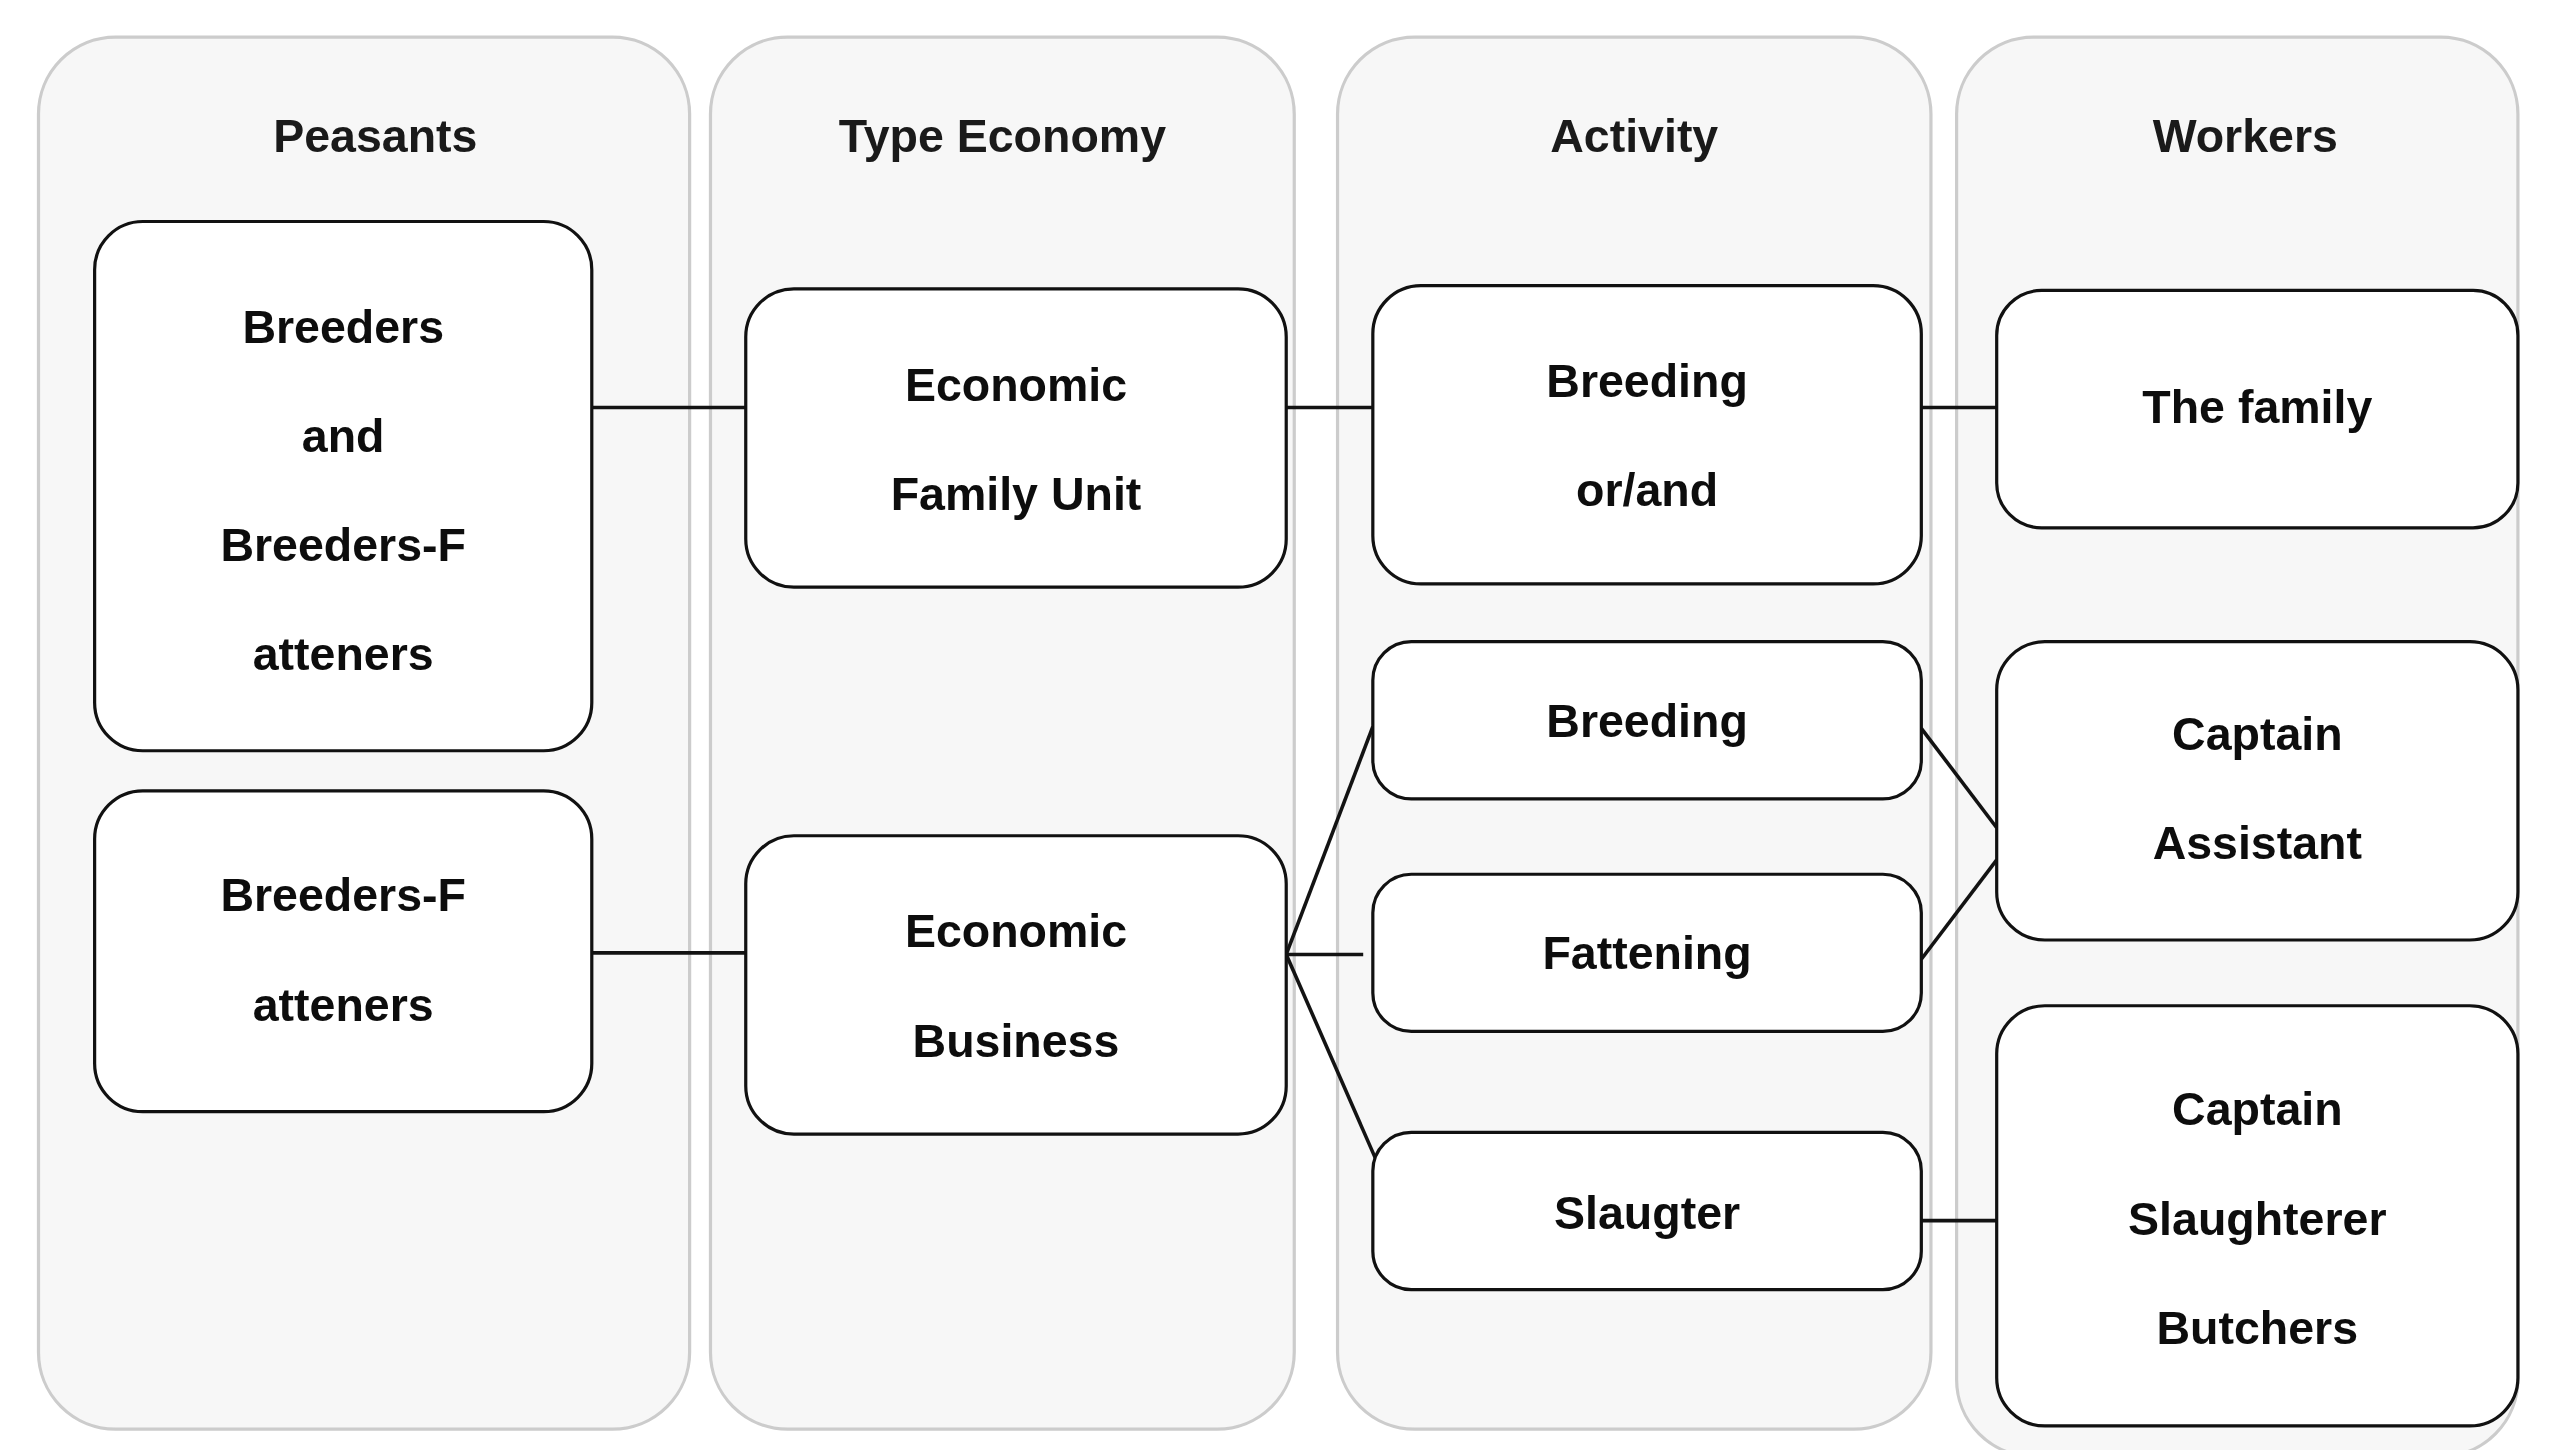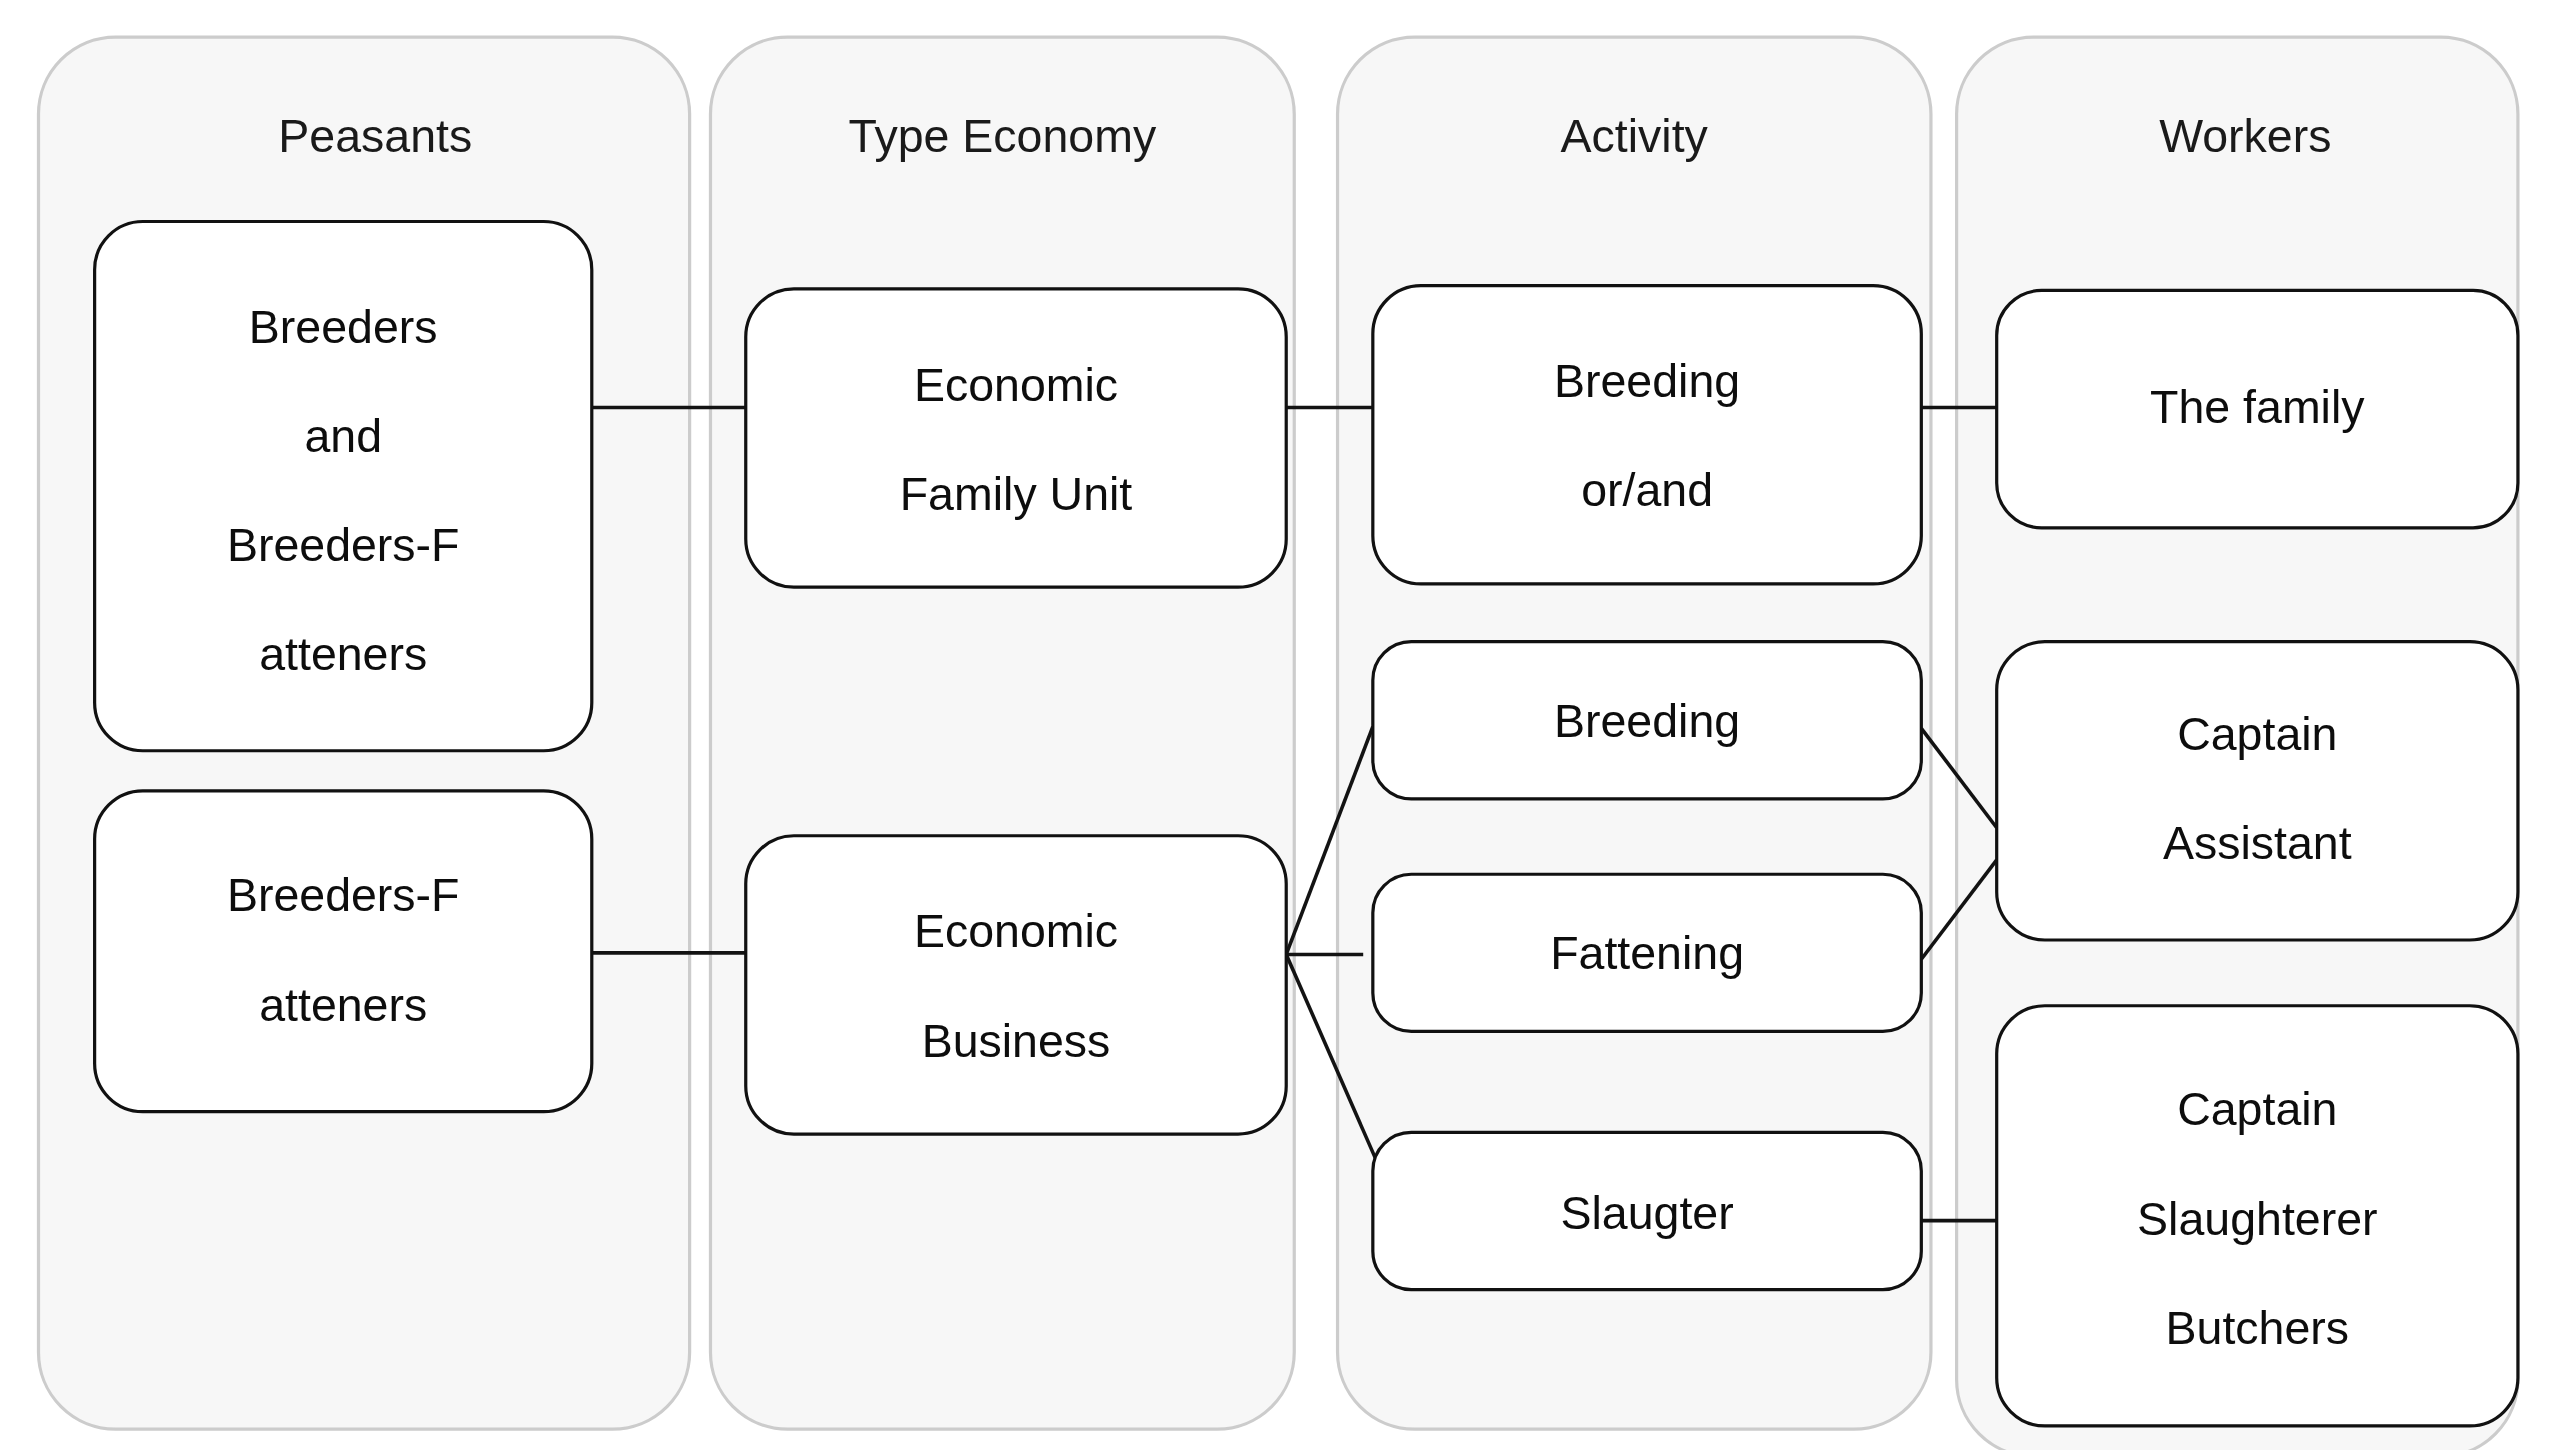--- a/index.html
+++ b/index.html
@@ -10,20 +10,21 @@
   body {
     width: 2550px;
     height: 1451px;
     font-family: "Liberation Sans", sans-serif;
     overflow: hidden;
   }
   #diagram-root {
     position: relative;
     width: 2550px;
     height: 1279px;
+    font-weight: bold;
   }
   svg.flowchart {
     display: block;
     width: 2550px;
     height: 1451px;
   }
   .cluster-rect {
     fill: #f7f7f7;
     stroke: #cccccc;
     stroke-width: 4px;

